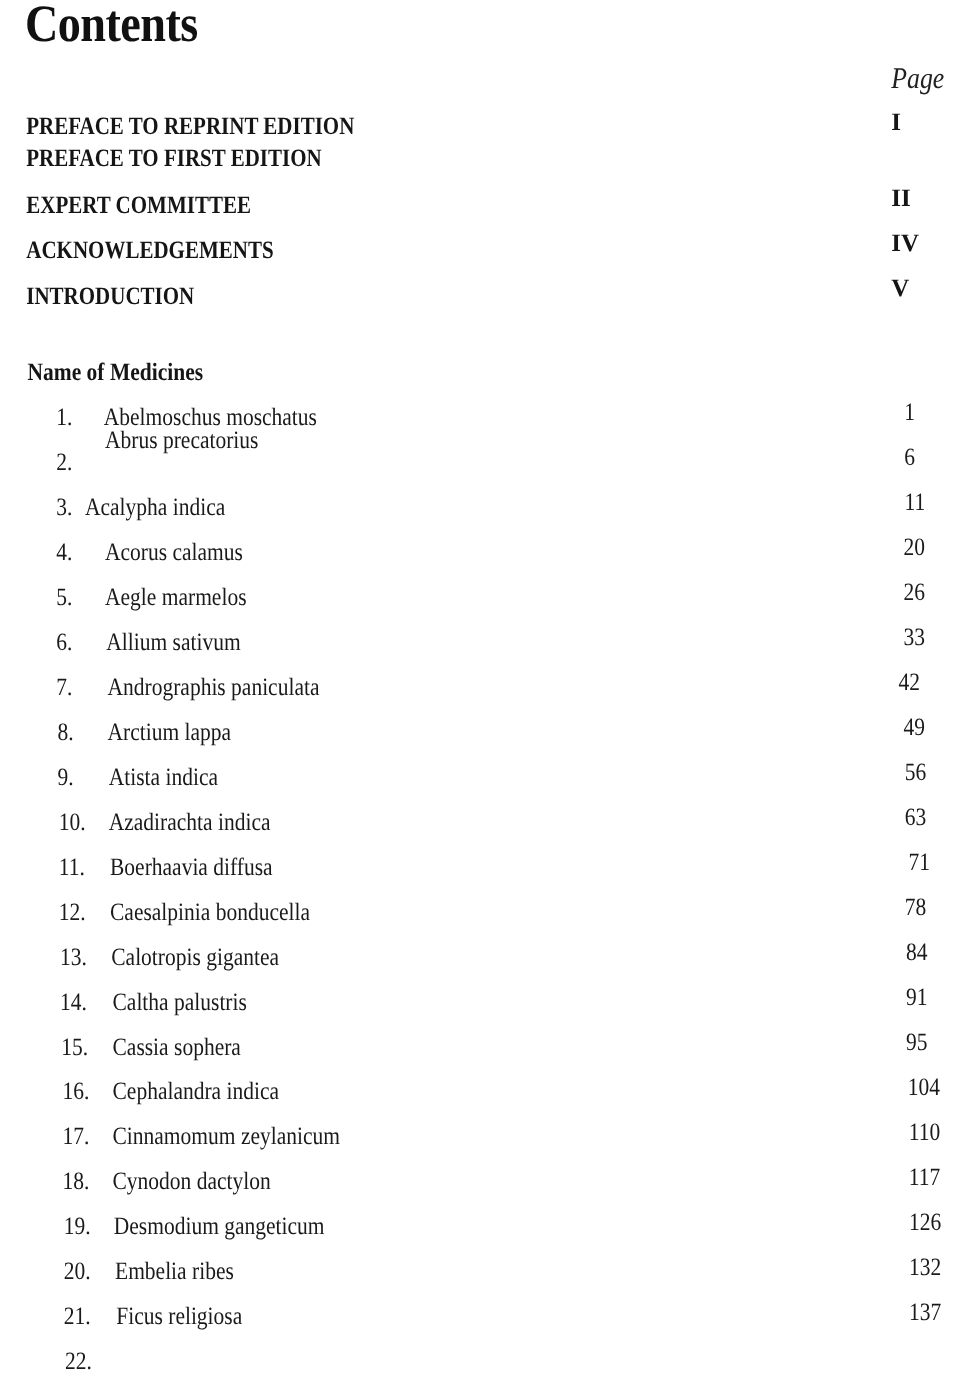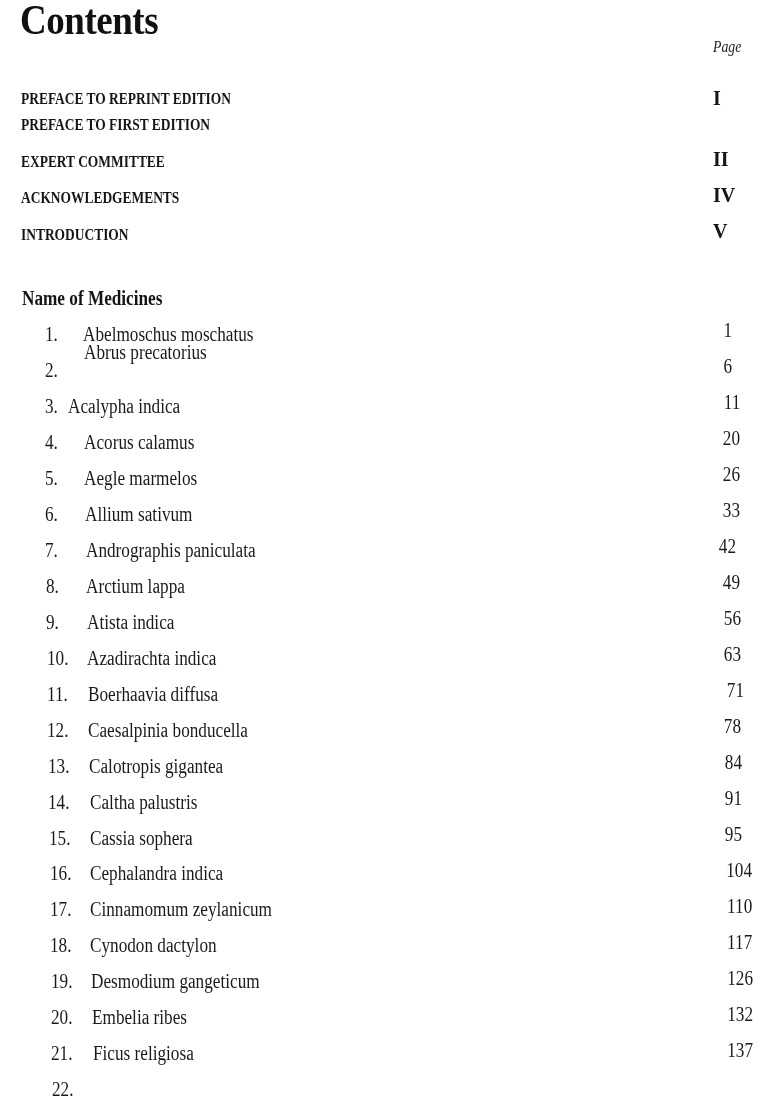--- a/index.html
+++ b/index.html
@@ -11,25 +11,25 @@
     }
     .abs { position: absolute; white-space: nowrap; }
     .cond { display: inline-block; transform-origin: left center; transform: scaleX(0.86); }
     .title {
       left: 20px; top: -4px;
       font-size: 42px; font-weight: bold; letter-spacing: -0.5px;
       color: #111;
     }
     .title .cond { transform: scaleX(0.88); }
     .page-head {
-      left: 713px; top: 38px;
-      font-size: 16px; font-style: italic; color: #222;
+      left: 713px; top: 50px;
+      font-size: 24px; font-style: italic; color: #222;
     }
     .front {
-      left: 21px; font-size: 16px; font-weight: bold; color: #151515;
+      left: 21px; font-size: 20px; font-weight: bold; color: #151515;
     }
     .front .cond { transform: scaleX(0.84); }
     .front-page {
       left: 713px; font-size: 20px; font-weight: bold; color: #151515;
     }
     .section-head {
       left: 22px; top: 287px; font-size: 20px; font-weight: bold; color: #151515;
     }
     .section-head .cond { transform: scaleX(0.86); }
     .num {

